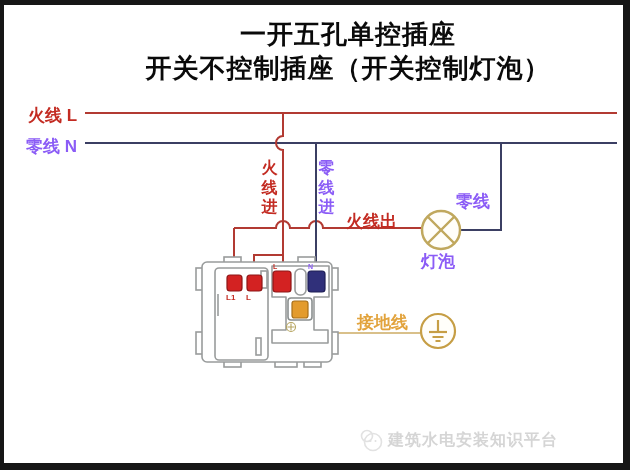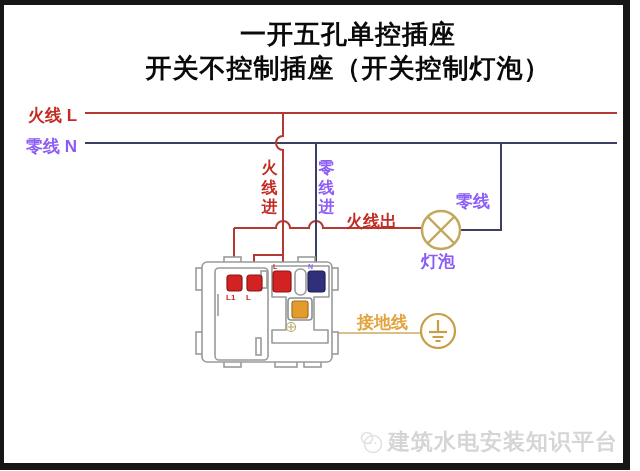--- a/index.html
+++ b/index.html
@@ -24,21 +24,21 @@
   .gold{color:#e2a33c;}
   .vert{width:17px;white-space:normal;word-break:break-all;line-height:19.5px;font-size:16px;text-align:center;}
   .tl{position:absolute;font-weight:bold;font-size:8px;white-space:nowrap;}
   .tl-tiny{font-size:7px;}
   .note{
     position:absolute;left:0;top:387px;width:632px;text-align:center;
     color:#bb4048;font-size:15px;letter-spacing:.5px;
   }
   .watermark{
     position:absolute;left:358px;top:427px;display:flex;align-items:center;gap:4px;
-    color:#d5d5d5;font-size:22px;font-weight:bold;letter-spacing:1px;white-space:nowrap;
+    color:#d5d5d5;font-size:16px;font-weight:bold;letter-spacing:1px;white-space:nowrap;
   }
   .wm-icon{display:inline-block;width:26px;height:26px;}
 </style>
 </head>
 <body>
 
 <div class="stage">
 
   <div class="title">
     <div>一开五孔单控插座</div>

